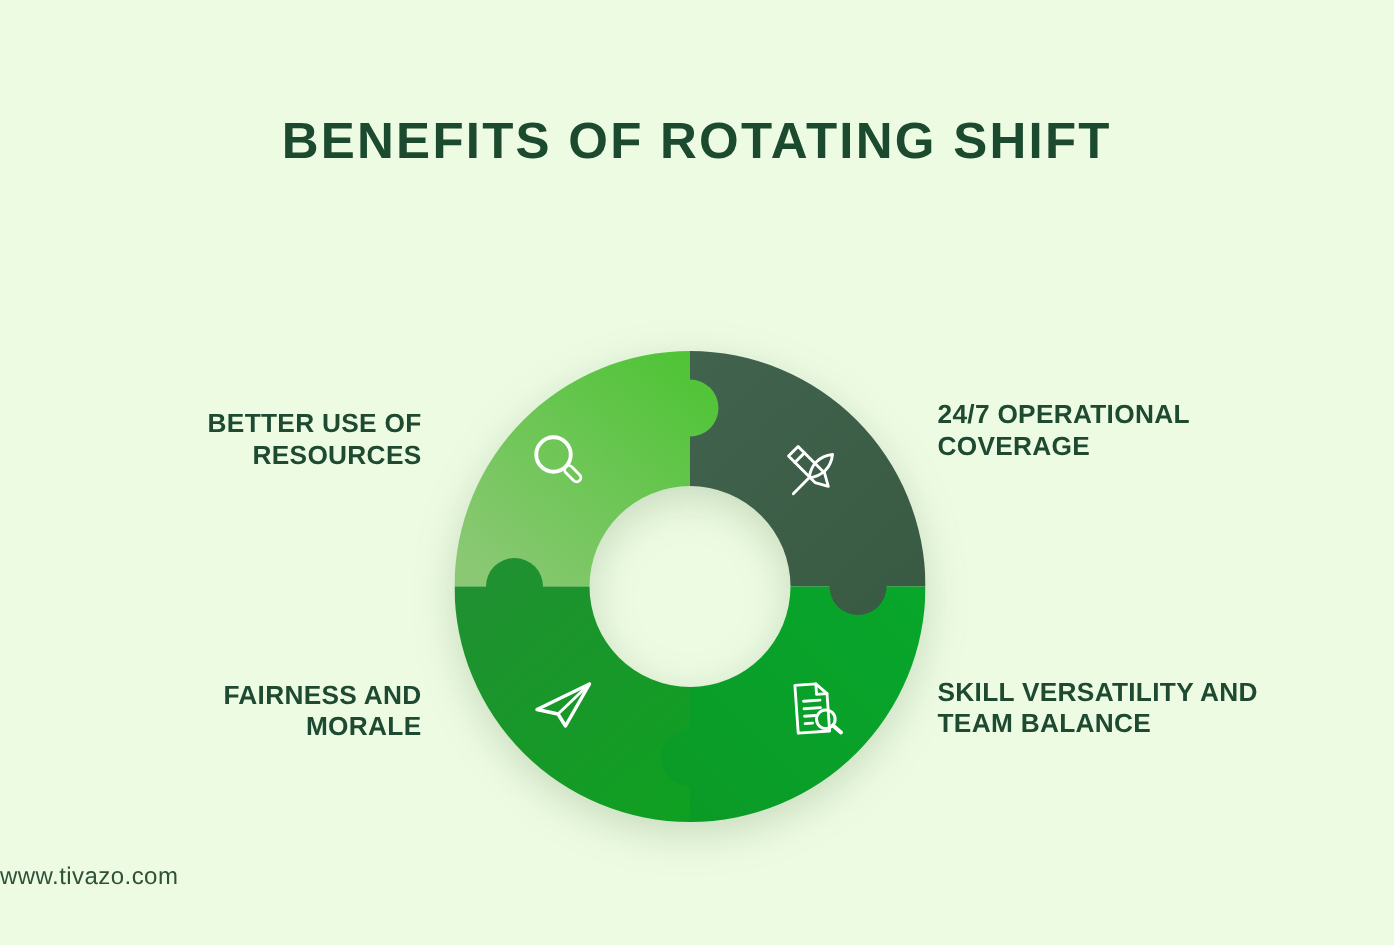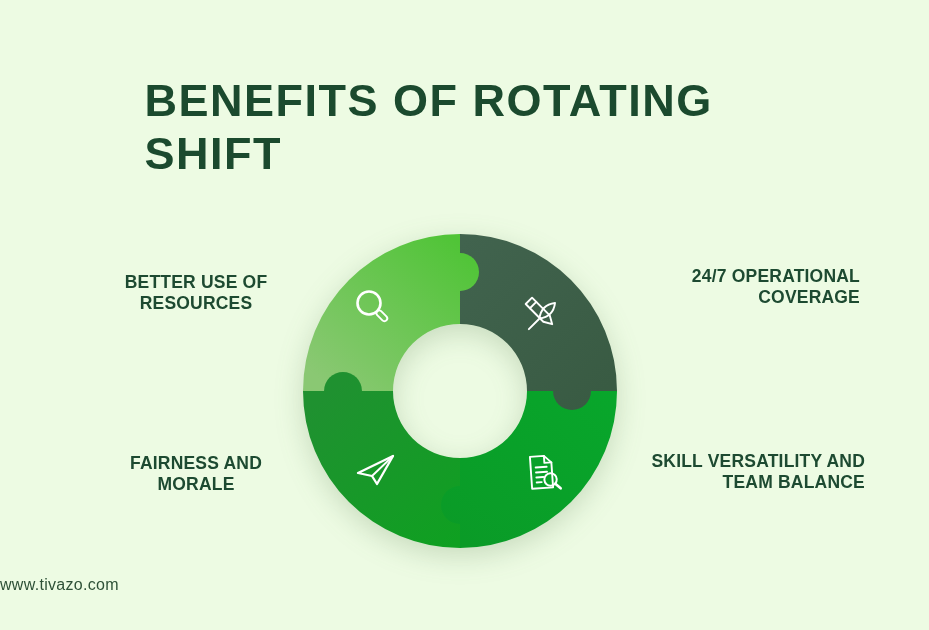--- a/index.html
+++ b/index.html
@@ -3,28 +3,28 @@
 <meta charset="utf-8">
 <style>
   html,body{margin:0;padding:0;background:var(--background,#edfbe3);}
   .canvas{
     position:relative;width:929px;height:630px;overflow:hidden;
     background:var(--background,#edfbe3);
     font-family:"Liberation Sans",sans-serif;
   }
   .title{
     position:absolute;top:74px;left:0;right:0;margin:0 auto;max-width:640px;
-    text-align:left;font-size:45px;font-weight:700;letter-spacing:1.5px;
+    text-align:center;font-size:34px;font-weight:700;letter-spacing:1.5px;
     line-height:1.18;color:var(--title-color,#1b4a2e);
   }
   .label{
     position:absolute;font-size:17.5px;font-weight:700;line-height:1.22;
-    letter-spacing:.2px;color:var(--label-color,#1d4a31);text-align:right;
+    letter-spacing:.2px;color:var(--label-color,#1d4a31);
   }
-  .label.align-right{text-align:center;}
+  .label.align-right{text-align:right;}
   #lbl-tl{top:272px;right:648px;width:170px;}
   #lbl-bl{top:453px;right:648px;width:170px;}
   #lbl-tr{top:266px;left:625px;width:235px;}
   #lbl-br{top:451px;left:625px;width:240px;}
   .footer{
     position:absolute;top:576px;left:0;right:0;text-align:left;
     font-size:16px;font-weight:400;letter-spacing:.3px;
     color:var(--footer-color,#2e5137);
   }
   .diagram{

